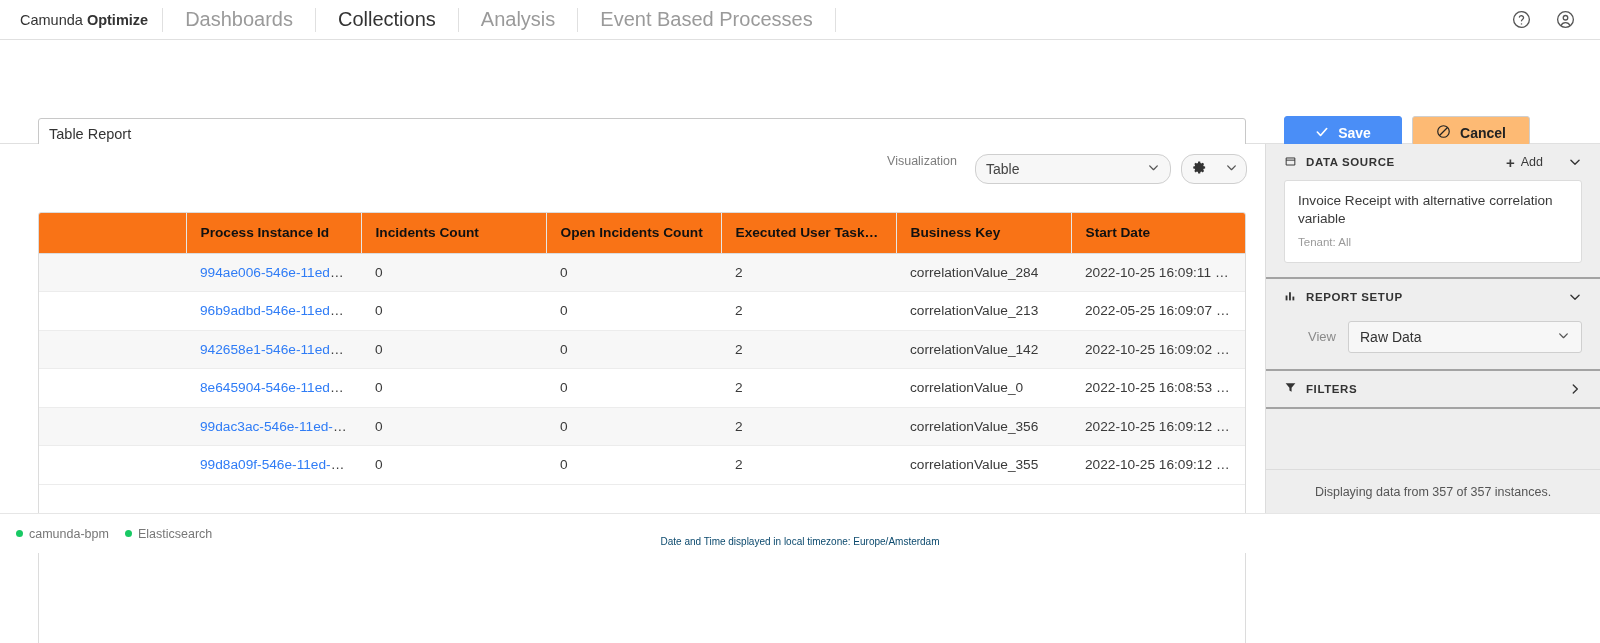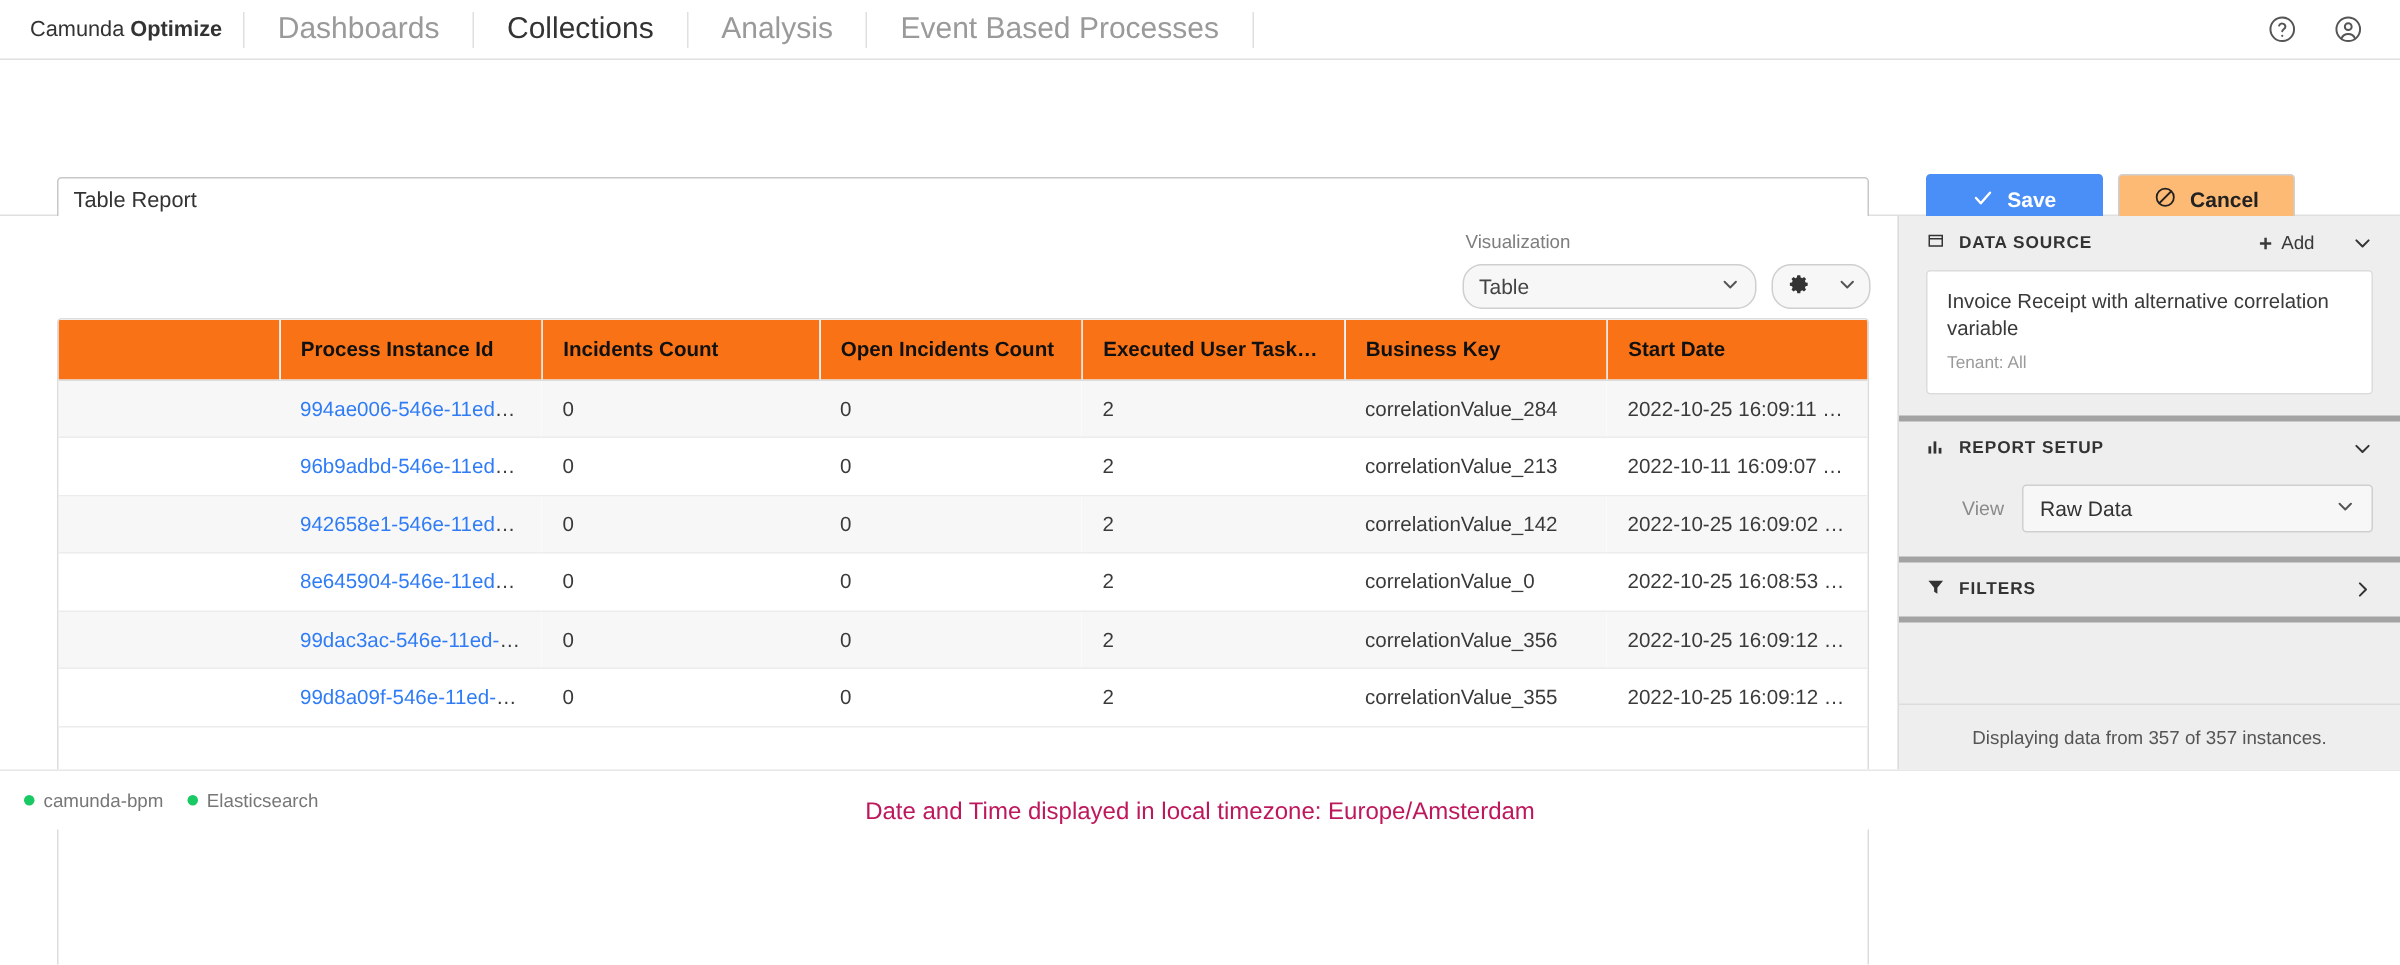--- a/index.html
+++ b/index.html
@@ -80,21 +80,21 @@
 
   
   .body { flex: 1; display: flex; position: relative; min-height: 0; background: #fff; }
   .content { flex: 1; position: relative; background: #fff; }
 
   
   .vis-row {
     position: absolute; right: 18px; top: 10px;
     display: flex; align-items: flex-end; gap: 10px;
   }
-  .vis-group { display: flex; flex-direction: column; gap: 8px; }
+  .vis-group { display: flex; gap: 18px; }
   .vis-label { font-size: 12.5px; color: #7d7d7d; padding-left: 2px; }
   .select {
     height: 30px; border: 1px solid #cfcfcf; border-radius: 13px;
     background: #f7f7f7; display: flex; align-items: center;
     padding: 0 10px; font-size: 14px; color: #444; cursor: pointer;
     justify-content: space-between; gap: 18px;
   }
   .select.vis-select { width: 196px; }
   .gear-select { width: 66px; height: 30px; justify-content: space-between; }
   .chev { display:block; }
@@ -129,21 +129,21 @@
     position: relative; display: flex; align-items: center;
   }
 
   
   .rightpanel {
     flex: 0 0 335px; background: #eeeeee;
     border-left: 1px solid #dcdcdc;
     display: flex; flex-direction: column;
     position: relative;
   }
-  .panel-section { border-bottom: 4px solid #a3a3a3; padding: 0 18px; }
+  .panel-section { border-bottom: 2px solid #a3a3a3; padding: 0 18px; }
   .panel-head {
     height: 36px; display: flex; align-items: center; gap: 9px;
     font-size: 11.5px; font-weight: 700; letter-spacing: 0.6px; color: #333;
   }
   .panel-head .spacer { margin-left: auto; }
   .addbtn { display: flex; align-items: center; gap: 6px; font-size: 12.5px; font-weight: 400; color: #3a3a3a; letter-spacing: 0; cursor: pointer; }
   .addbtn .plus { font-size: 15px; font-weight: 700; line-height: 1; }
   .chev-btn { padding-left: 16px; cursor: pointer; display: flex; align-items: center; }
   .source-card {
     background: #fff; border: 1px solid #dcdcdc; border-radius: 3px;
@@ -165,21 +165,21 @@
   }
 
   
   .footer {
     flex: 0 0 40px; border-top: 1px solid #e6e6e6; background: #fff;
     display: flex; align-items: center; padding: 0 16px; position: relative;
   }
   .statuses { display: flex; align-items: center; gap: 16px; }
   .status { display: flex; align-items: center; gap: 6px; font-size: 12.5px; color: #777; }
   .dot { width: 7px; height: 7px; border-radius: 50%; background: #18c964; }
-  .tz { position: absolute; left: 50%; transform: translateX(-50%); font-size: 16px; color: #be185d; white-space: nowrap; margin-top: 16px; }
+  .tz { position: absolute; left: 50%; transform: translateX(-50%); font-size: 10px; color: #0c4a6e; white-space: nowrap; margin-top: 16px; }
   .copyright { margin-left: auto; font-size: 12.5px; color: #9a9a9a; white-space: nowrap; }
 </style>
 </head>
 <body>
 
 <div class="app">
 
   <div class="topnav">
     <div class="brand">
       <span>Camunda </span><b>Optimize</b>
@@ -308,21 +308,21 @@
                 <td>correlationValue_284</td>
                 <td>2022-10-25 16:09:11 U…</td>
               </tr>
               <tr>
                 <td>e:4:8e516d3c-546…</td>
                 <td class="link"><a>96b9adbd-546e-11ed-8…</a></td>
                 <td>0</td>
                 <td>0</td>
                 <td>2</td>
                 <td>correlationValue_213</td>
-                <td>2022-10-11 16:09:07 U…</td>
+                <td>2022-05-25 16:09:07 U…</td>
               </tr>
               <tr>
                 <td>e:3:8e46bed7-546…</td>
                 <td class="link"><a>942658e1-546e-11ed-8…</a></td>
                 <td>0</td>
                 <td>0</td>
                 <td>2</td>
                 <td>correlationValue_142</td>
                 <td>2022-10-25 16:09:02 U…</td>
               </tr>

